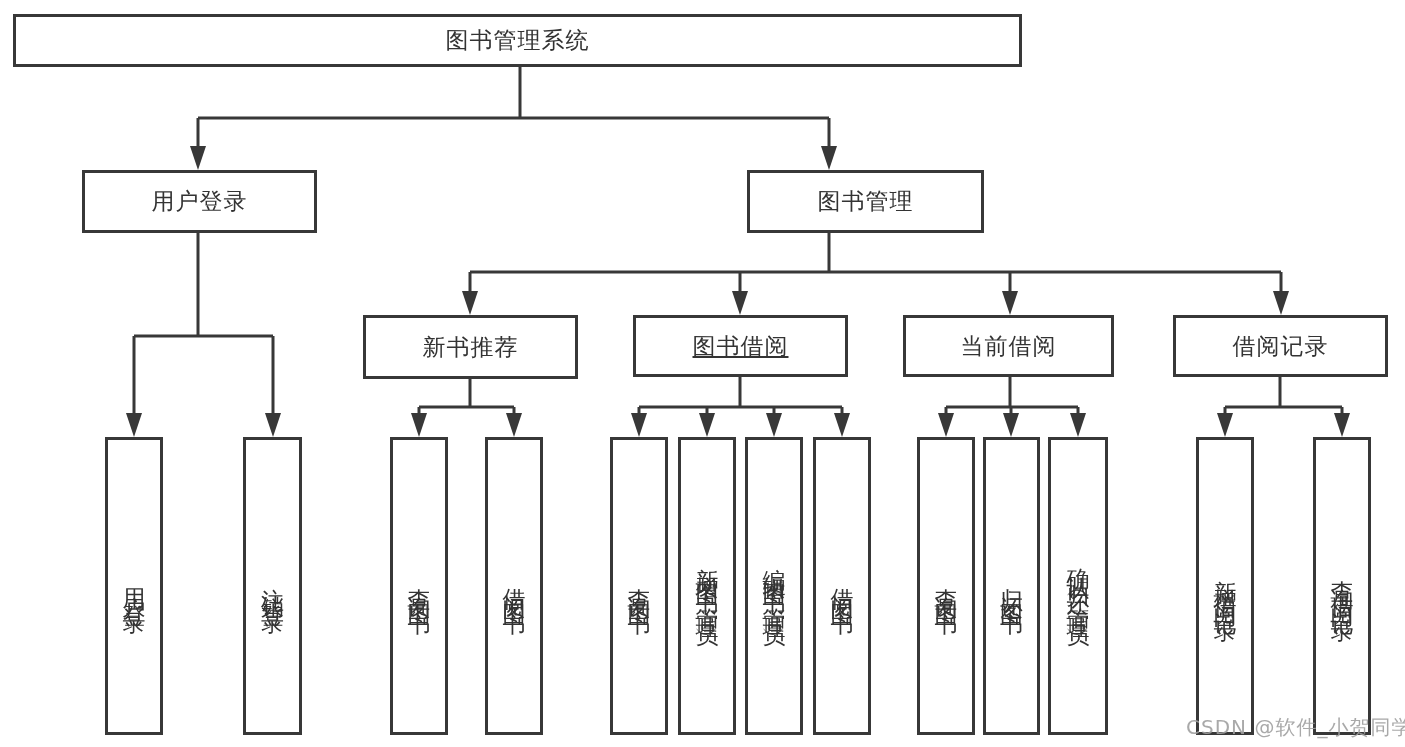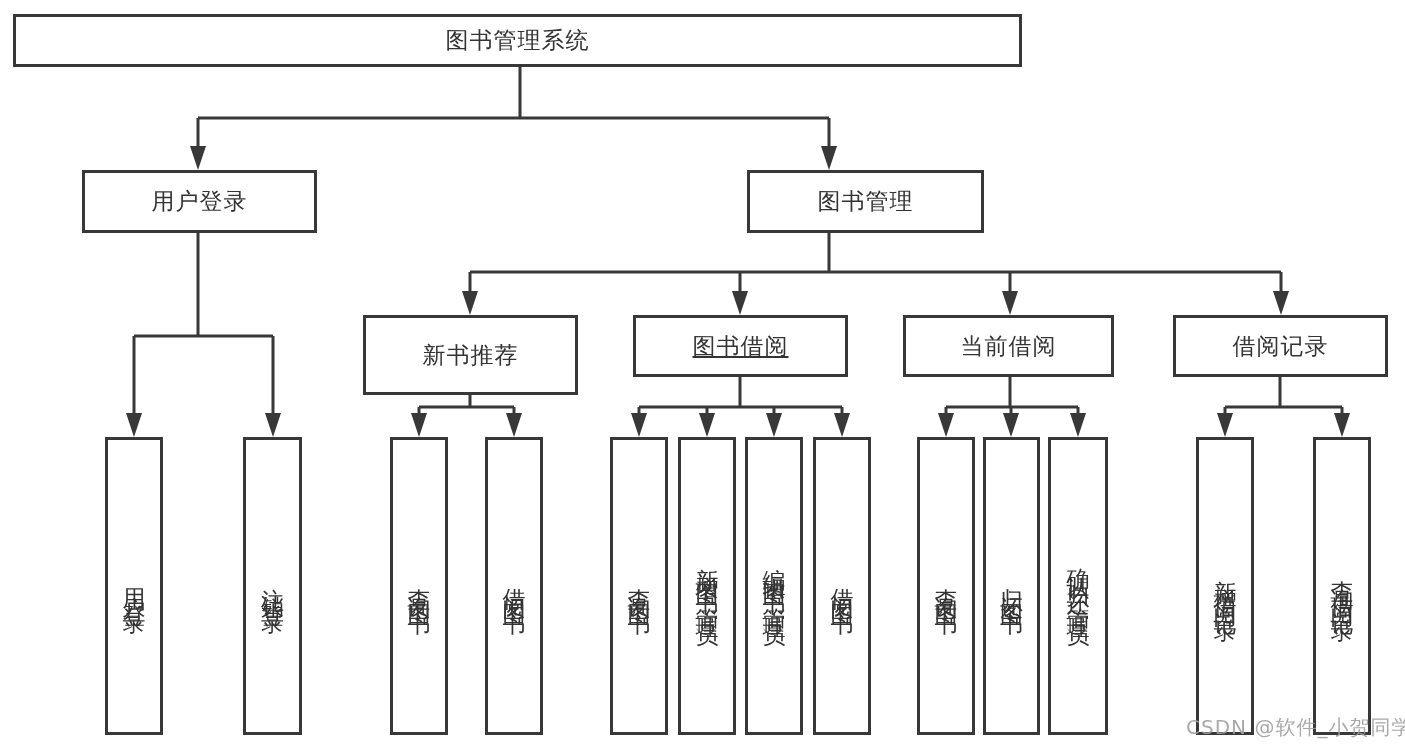--- a/index.html
+++ b/index.html
@@ -37,21 +37,21 @@
     writing-mode: vertical-rl;
     text-orientation: upright;
     font-size: 23px;
     letter-spacing: 8px;
     line-height: 1;
   }
   
   .n-root         { left: 13px;   top: 14px;  width: 1009px; height: 53px; }
   .n-user-login   { left: 82px;   top: 170px; width: 235px;  height: 63px; }
   .n-book-mgmt    { left: 727px;  top: 170px; width: 237px;  height: 63px; margin-left: 20px; }
-  .n-new-book     { left: 363px;  top: 315px; width: 215px;  height: 80px; }
+  .n-new-book     { left: 363px;  top: 315px; width: 215px;  height: 64px; }
   .n-book-borrow  { left: 633px;  top: 315px; width: 215px;  height: 62px; text-decoration: underline; }
   .n-cur-borrow   { left: 903px;  top: 315px; width: 211px;  height: 62px; }
   .n-borrow-rec   { left: 1173px; top: 315px; width: 215px;  height: 62px; }
   
   .leaf { top: 437px; height: 298px; }
   .n-l-login      { left: 105px;  width: 58px; }
   .n-l-logout     { left: 243px;  width: 59px; }
   .n-l-nb-query   { left: 390px;  width: 58px; }
   .n-l-nb-borrow  { left: 485px;  width: 58px; }
   .n-l-bb-query   { left: 610px;  width: 58px; }

